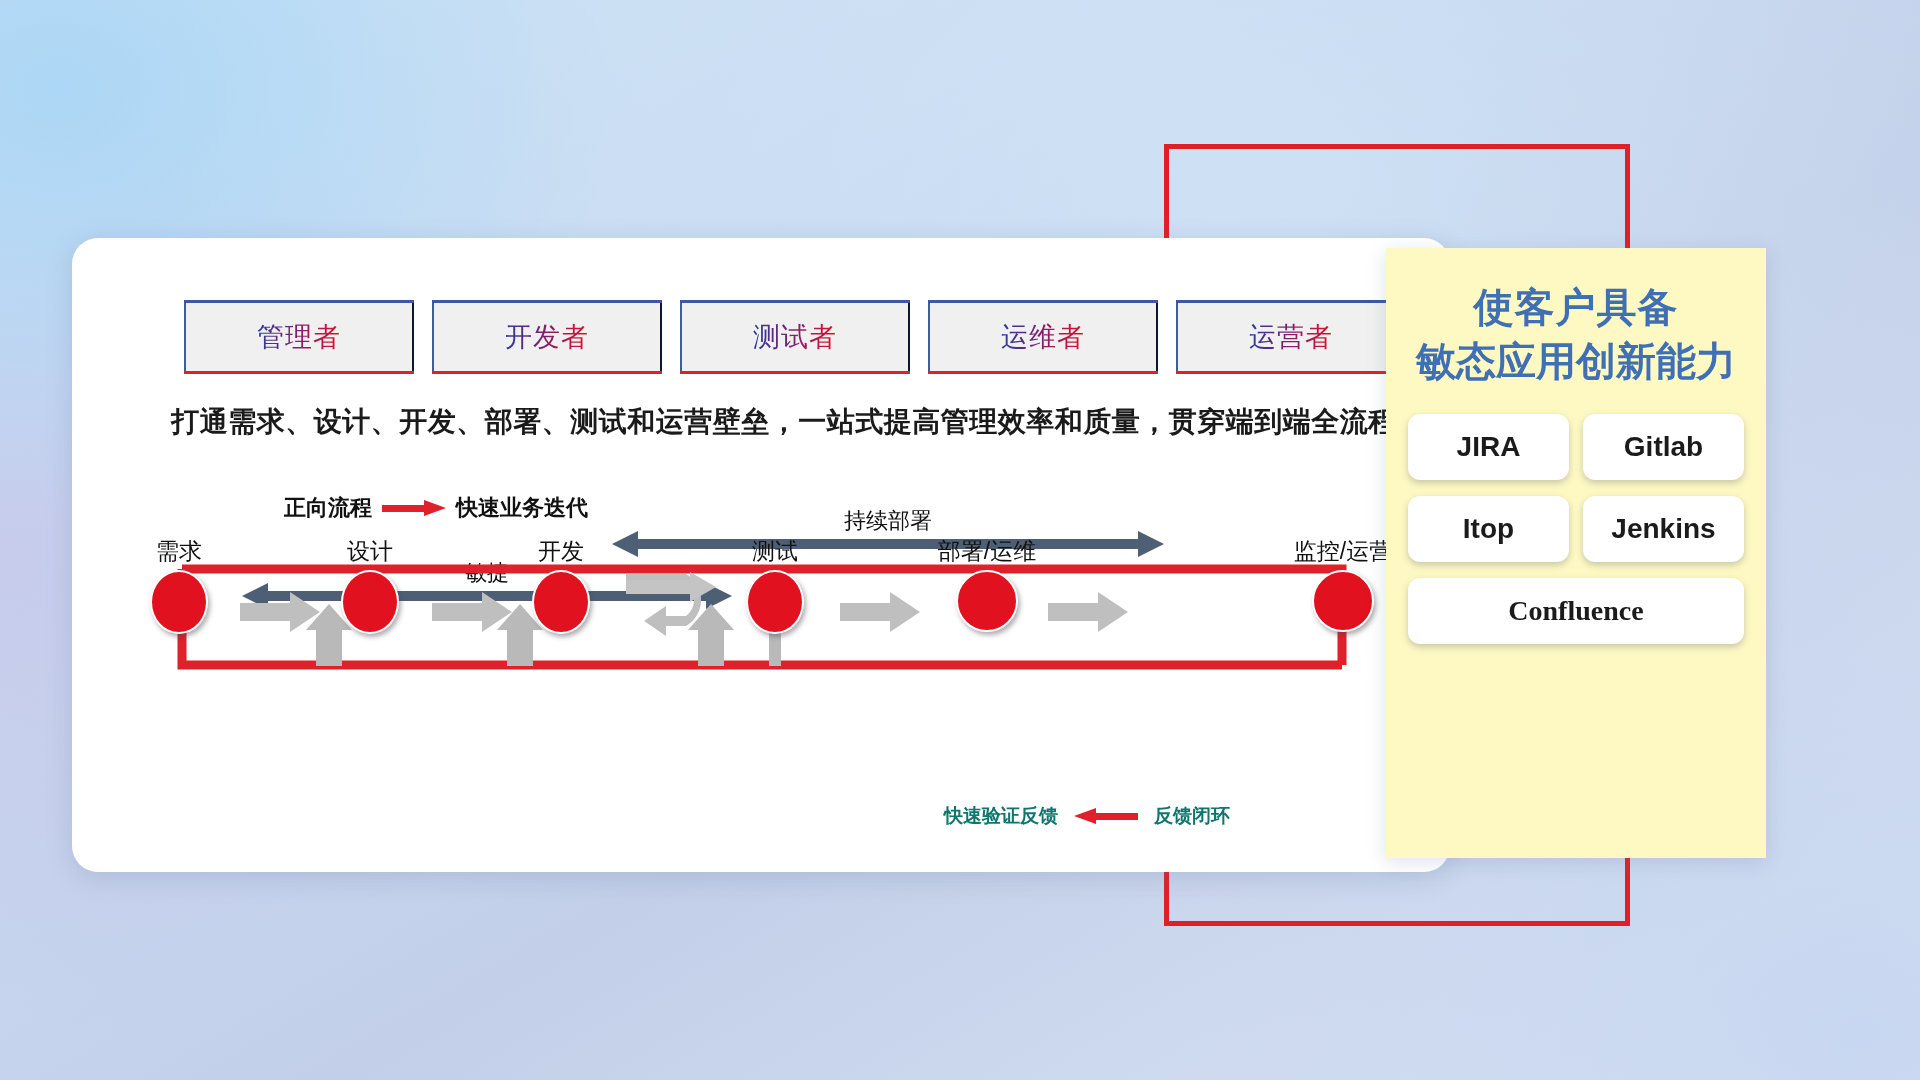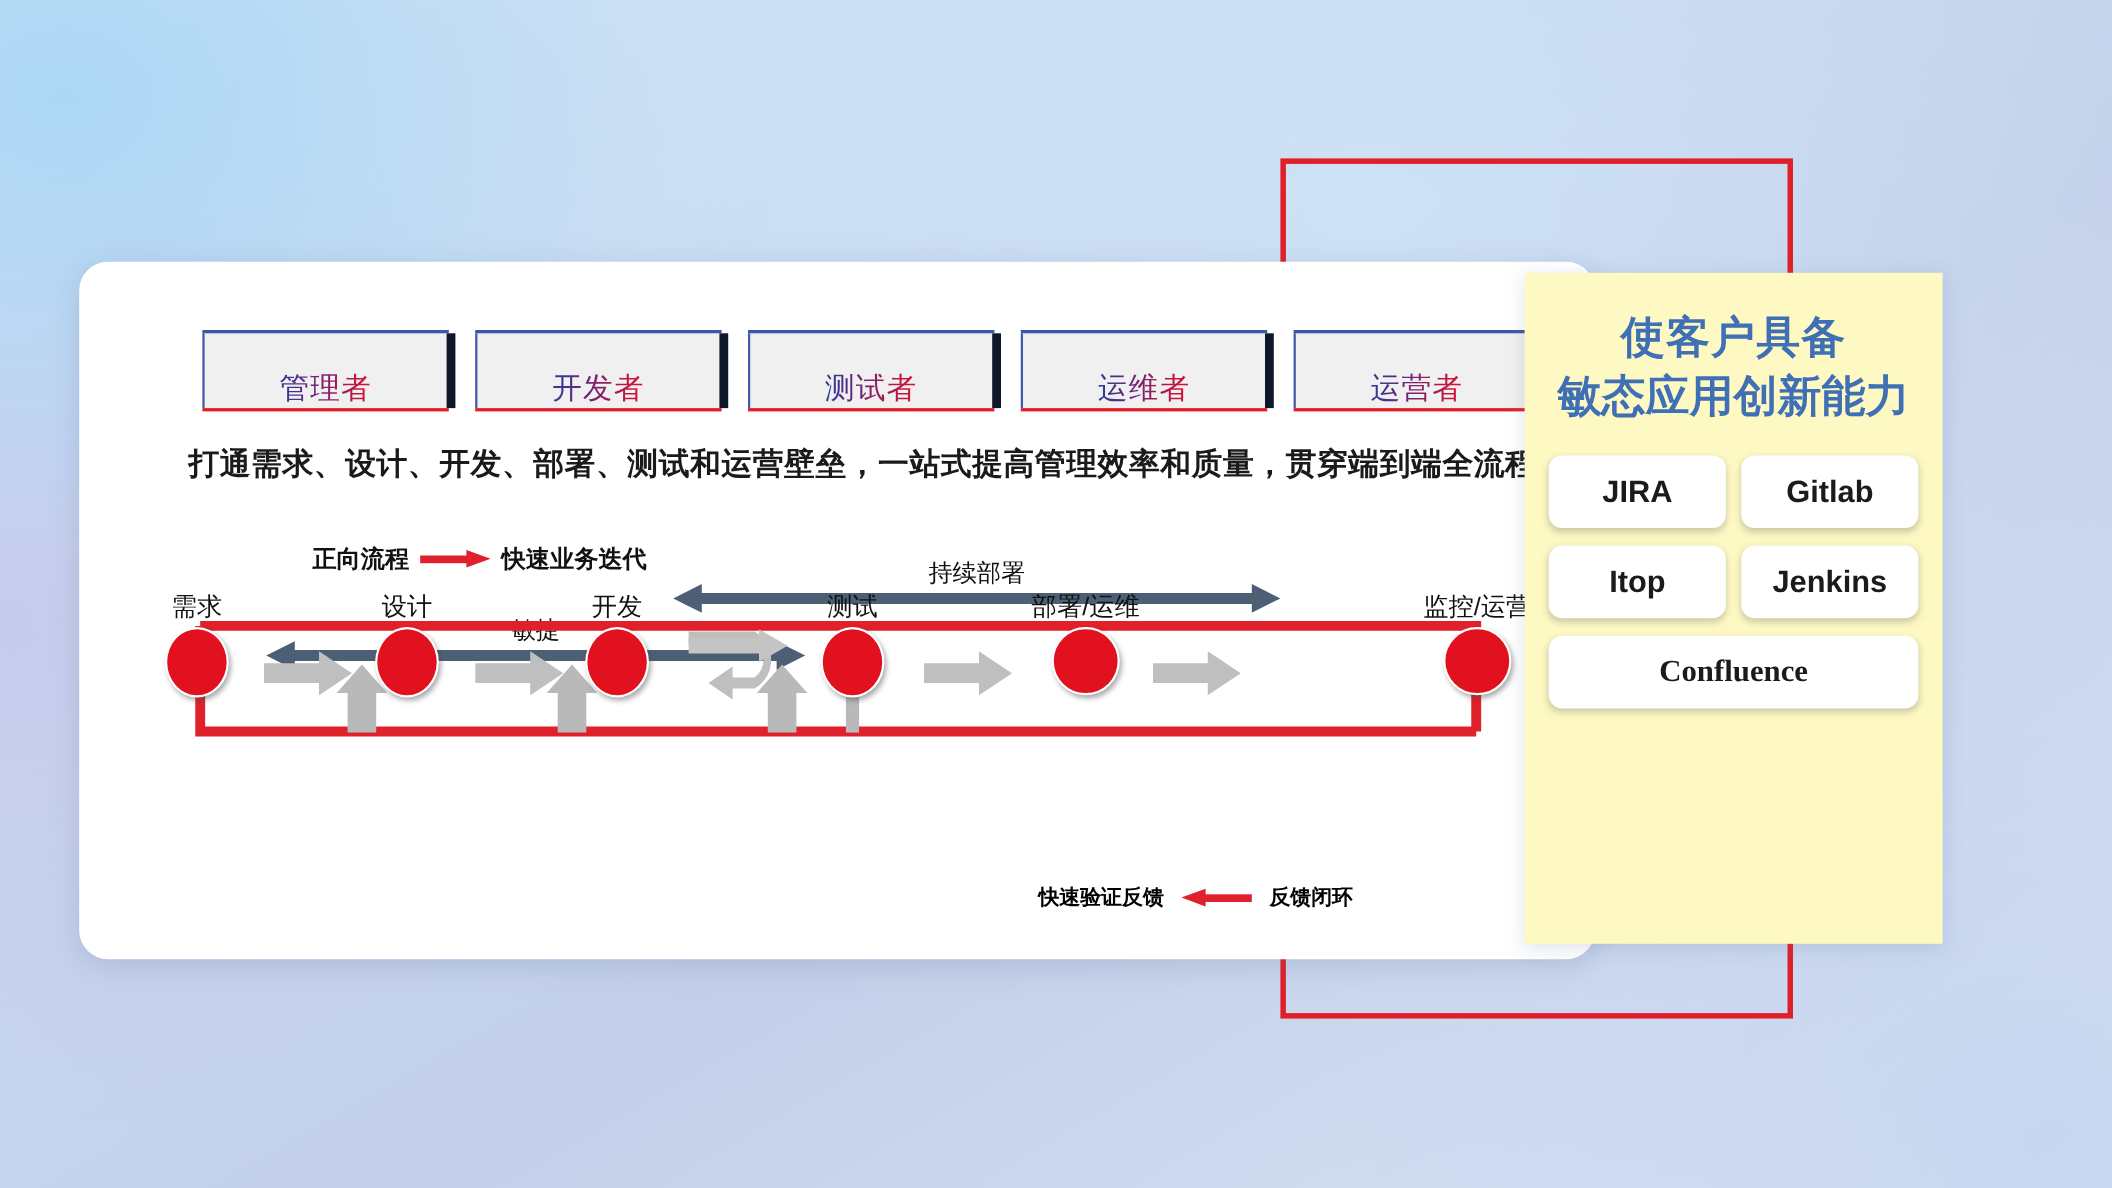--- a/index.html
+++ b/index.html
@@ -34,24 +34,24 @@
   }
 
   
   .roles {
     position: absolute; left: 112px; top: 65px;
     display: flex; gap: 18px;
   }
   .role-chip {
     width: 230px; height: 68px;
     background: #f0f0f0;
-    display: flex; align-items: flex-end; justify-content: center;
+    display: flex; align-items: center; justify-content: center;
     position: relative;
     border-left: 2px solid #4259a8;
-    border-right: 8px solid #0f172a;
+    border-right: 2px solid #0f172a;
   }
   .role-chip::before, .role-chip::after {
     content: ""; position: absolute; left: -2px; right: -2px; height: 3px;
   }
   .role-chip::before { top: -3px; background: #3f56a6; }
   .role-chip::after  { bottom: -3px; background: #e02028; }
   .role-chip span {
     font-size: 27px; font-weight: 500; letter-spacing: 1px;
     background: linear-gradient(90deg, #2b3a9c 0%, #7a2170 45%, #e0102a 100%);
     -webkit-background-clip: text; background-clip: text;
@@ -69,21 +69,21 @@
 
   
   .legend-fwd {
     position: absolute; left: 212px; top: 255px;
     display: flex; align-items: center; gap: 10px;
     font-size: 22px; font-weight: bold; color: #111;
   }
   .legend-back {
     position: absolute; left: 872px; top: 565px;
     display: flex; align-items: center; gap: 16px;
-    font-size: 19px; font-weight: bold; color: #000000;
+    font-size: 19px; font-weight: bold; color: #0f766e;
   }
   .red-arrow-r, .red-arrow-l {
     position: relative; width: 64px; height: 16px; display: inline-block;
   }
   .red-arrow-r::before { content:""; position:absolute; left:0; top:5px; width:44px; height:7px; background:#e0202a; }
   .red-arrow-r::after  { content:""; position:absolute; right:0; top:0; border-left:22px solid #e0202a; border-top:8px solid transparent; border-bottom:8px solid transparent; }
   .red-arrow-l::before { content:""; position:absolute; right:0; top:5px; width:44px; height:7px; background:#e0202a; }
   .red-arrow-l::after  { content:""; position:absolute; left:0; top:0; border-right:22px solid #e0202a; border-top:8px solid transparent; border-bottom:8px solid transparent; }
 
   

